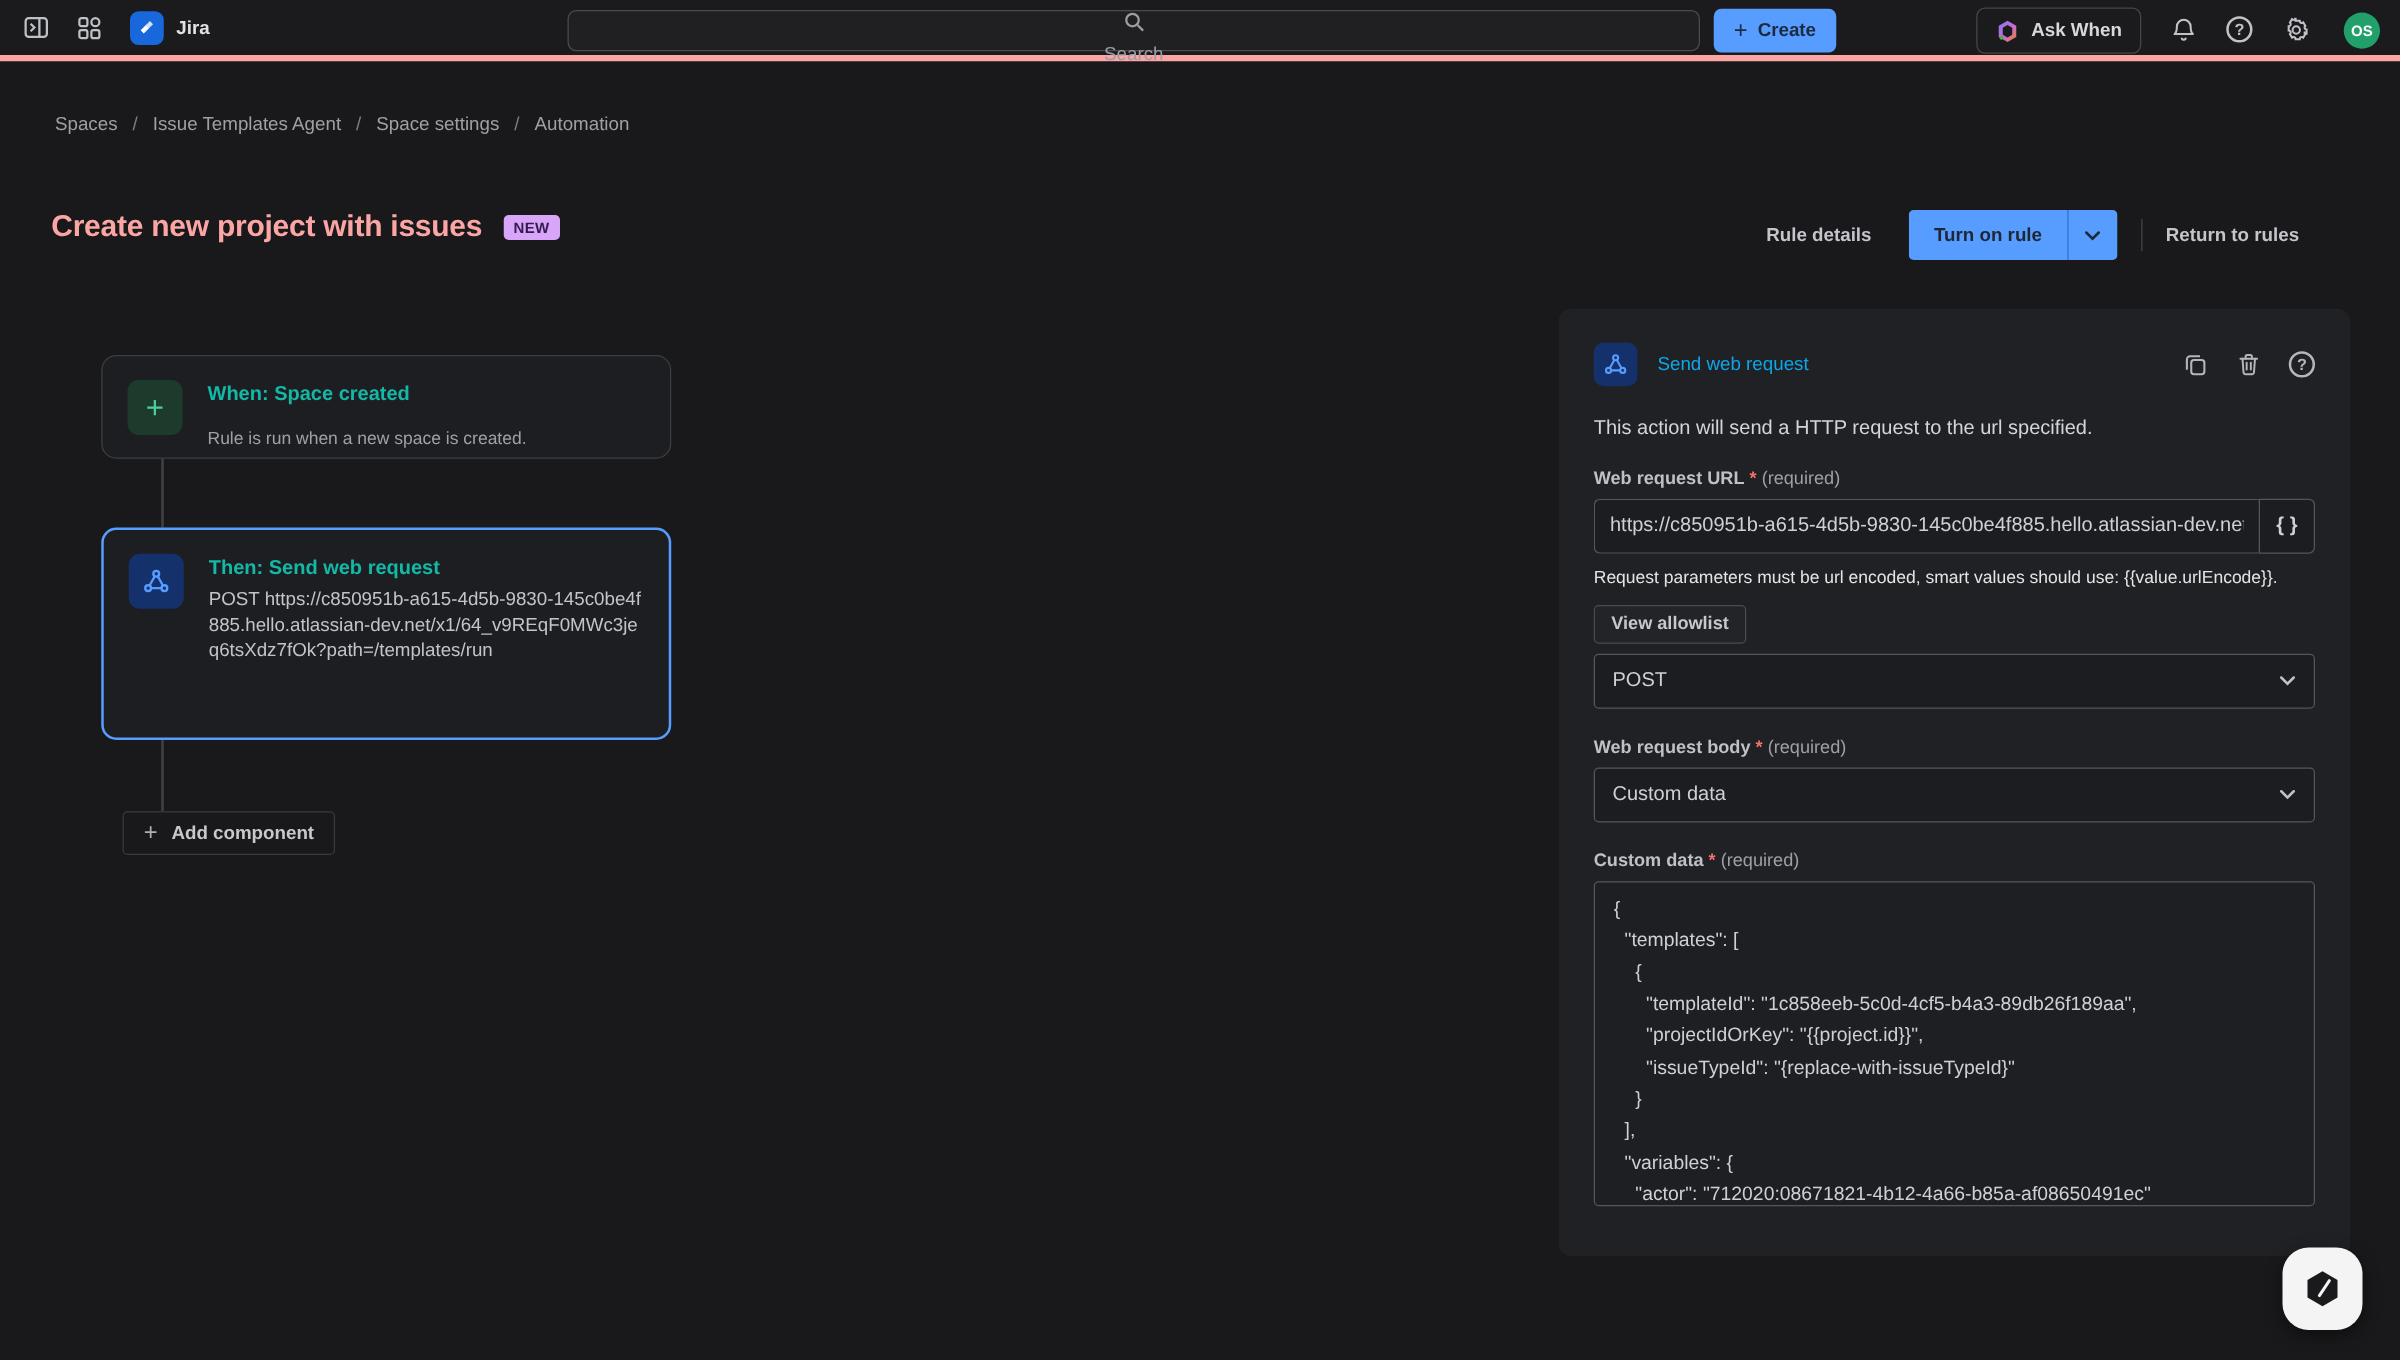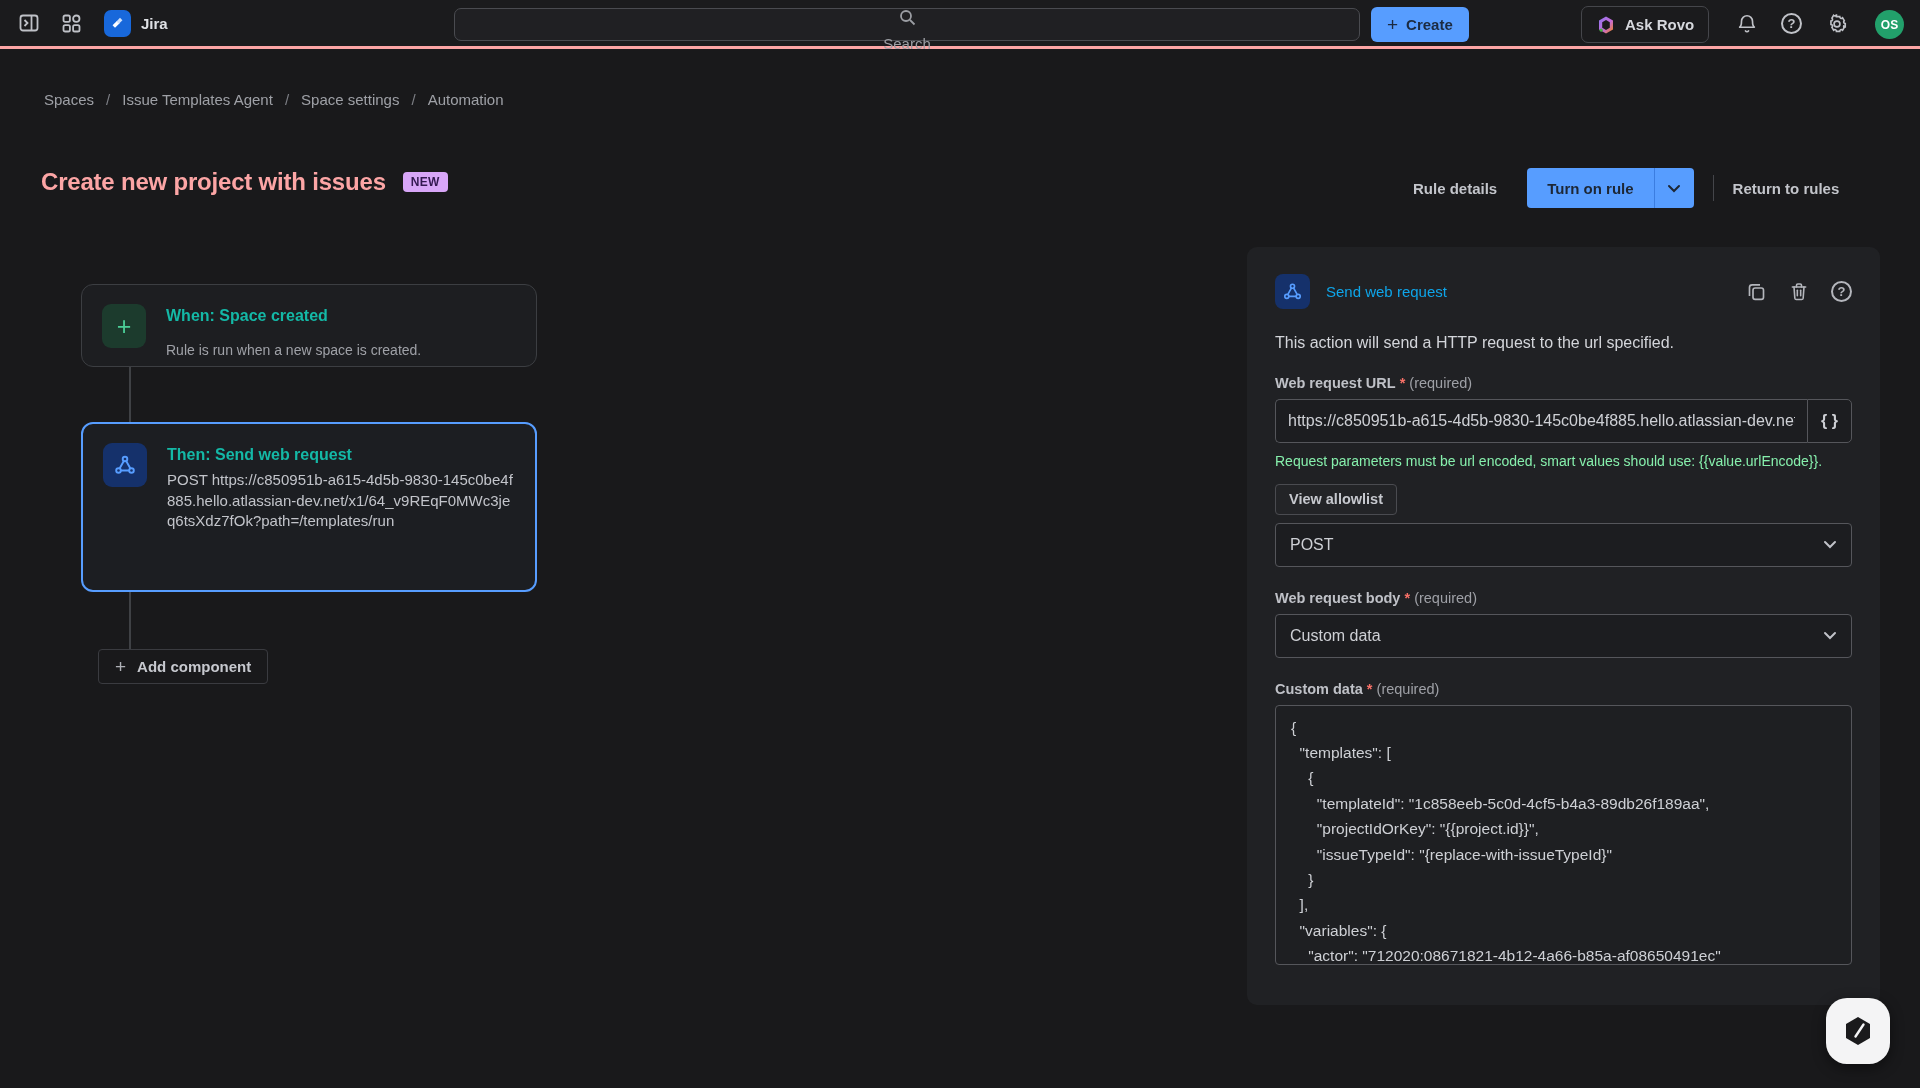--- a/index.html
+++ b/index.html
@@ -9,21 +9,21 @@
     font-family:"Liberation Sans", sans-serif;
     color:#c7c9cf;
     overflow:hidden;
     position:relative;
   }
   svg { display:block; }
 
   
   .navbar {
     position:absolute; top:0; left:0; width:1920px; height:49px;
-    background:#1b1b1d; border-bottom:3px solid #fca5a5;
+    background:#1b1b1d; border-bottom:5px solid #fca5a5;
     display:flex; align-items:center;
   }
   .nav-iconbtn {
     width:34px; height:34px; border-radius:6px; display:flex;
     align-items:center; justify-content:center; color:#bfc1c7; cursor:pointer;
   }
   .jira-tile {
     width:27px; height:27px; border-radius:7px; background:#1868db;
     display:flex; align-items:center; justify-content:center;
   }
@@ -142,21 +142,21 @@
     flex:1; min-width:0; height:44px; background:#1c1d20; color:#ced0d5;
     border:1px solid #55565b; border-right:none; border-radius:5px 0 0 5px;
     font-size:16px; font-family:inherit; padding:0 12px; outline:none;
     white-space:nowrap; overflow:hidden;
   }
   .braces-btn {
     width:45px; height:44px; background:#1c1d20; border:1px solid #55565b;
     border-radius:0 5px 5px 0; color:#ced0d5; font-size:16px; font-weight:bold;
     font-family:inherit; cursor:pointer;
   }
-  .helper-text { margin-top:9px; font-size:14px; line-height:19.5px; color:#86efac; width:565px; }
+  .helper-text { margin-top:9px; font-size:14px; line-height:19.5px; color:#e5e5e5; width:565px; }
   .allowlist-btn {
     margin-top:12px; height:31px; padding:0 13px; background:#232427;
     border:1px solid #4a4b50; border-radius:4px; color:#c6c8ce; font-size:14.5px;
     font-weight:bold; font-family:inherit; cursor:pointer; display:inline-flex; align-items:center;
   }
   .select-box {
     margin-top:8px; height:44px; border:1px solid #55565b; border-radius:4px;
     background:#1c1d20; display:flex; align-items:center; padding:0 14px;
     font-size:16px; color:#ced0d5; cursor:pointer;
   }
@@ -229,21 +229,21 @@
             <stop offset="0" stop-color="#8b77ee"></stop>
               <stop offset="0.55" stop-color="#c56bdc"></stop>
               <stop offset="1" stop-color="#f0850f"></stop>
           </linearGradient>
         </defs>
         <path d="M10 1.5 L17 5.5 V14.5 L10 18.5 L3 14.5 V5.5 Z" fill="url(#rg)"></path>
         <path d="M10 5 L13.8 7.2 V12.8 L10 15 L6.2 12.8 V7.2 Z" fill="#1b1b1d"></path>
         <circle cx="5.2" cy="15.2" r="1.6" fill="#49b045"></circle>
       </svg>
     </span>
-    <span>Ask Rovo</span>
+    <span>Ask When</span>
   </button>
 
   <div class="nav-right-icon" style="left:1736px">
     <svg width="22" height="22" viewBox="0 0 24 24" fill="none" stroke="currentColor" stroke-width="1.8" stroke-linecap="round" stroke-linejoin="round">
       <path d="M18 9a6 6 0 0 0-12 0c0 5-2 6.5-2 6.5h16s-2-1.5-2-6.5"></path>
       <path d="M10.3 19.5a2 2 0 0 0 3.4 0"></path>
     </svg>
   </div>
   <div class="nav-right-icon" style="left:1781px">
     <div class="help-circle">?</div>

